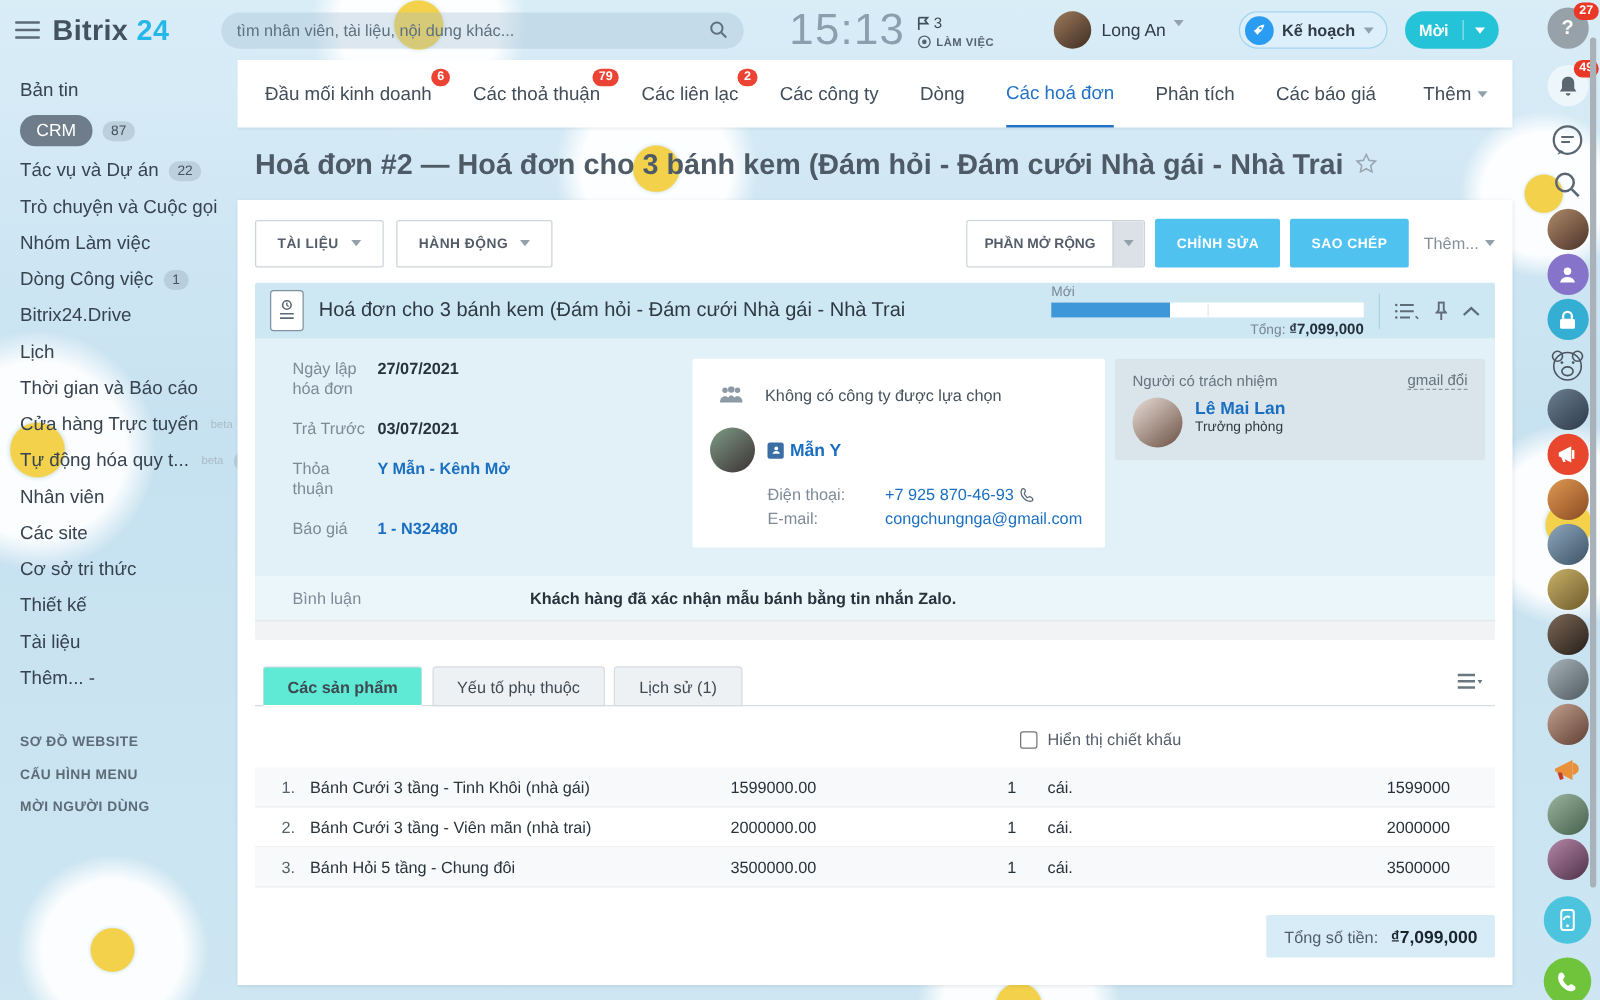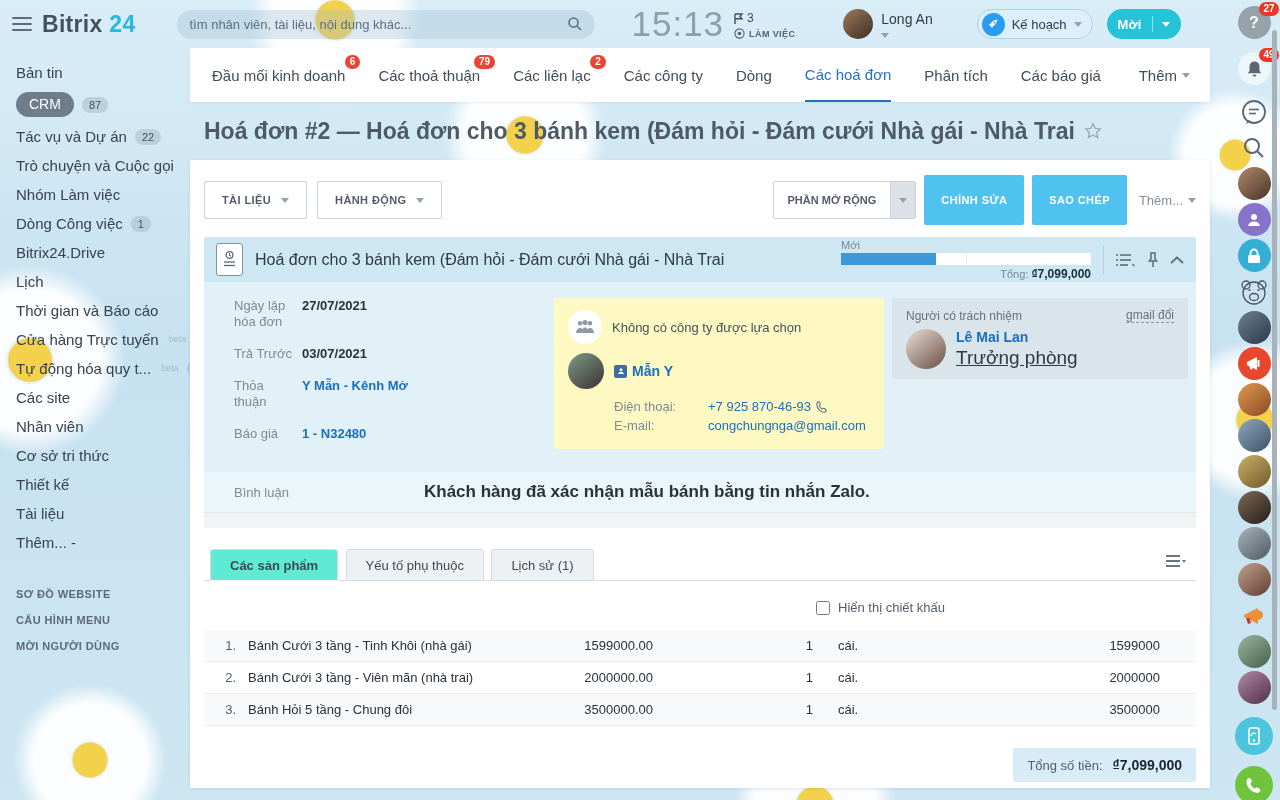--- a/index.html
+++ b/index.html
@@ -21,26 +21,26 @@
   .logo .n24{color:#27b6e8;font-weight:bold;}
   .search{margin-left:42px;width:418px;height:29px;border-radius:15px;background:rgba(160,190,208,.35);
     display:flex;align-items:center;padding:0 12px;}
   .search input{flex:1;border:none;background:transparent;outline:none;font-size:13px;color:#41505c;font-family:"Liberation Sans",sans-serif;}
   .search input::placeholder{color:#5c7080;}
   .time{margin-left:36px;font-size:35px;font-weight:300;color:#8aa0ae;letter-spacing:1px;}
   .timemeta{margin-left:10px;display:flex;flex-direction:column;gap:3px;padding-top:2px;}
   .flagrow{display:flex;align-items:center;gap:3px;font-size:12px;color:#3d4a55;}
   .statusrow{display:flex;align-items:center;gap:4px;font-size:9px;font-weight:bold;color:#55636e;letter-spacing:.4px;}
   .uavatar{width:30px;height:30px;border-radius:50%;margin-left:48px;}
-  .uname{margin-left:8px;font-size:14px;color:#2f3c46;display:flex;align-items:flex-start;gap:6px;cursor:pointer;flex-direction:column;}
+  .uname{margin-left:8px;font-size:14px;color:#2f3c46;display:flex;align-items:flex-start;gap:6px;cursor:pointer;}
   .caret{width:0;height:0;border-left:4px solid transparent;border-right:4px solid transparent;border-top:5px solid #93a1ab;display:inline-block;}
   .plan{margin-left:44px;height:30px;border-radius:16px;border:1px solid #a5d5ef;background:#ddeffa;
     display:flex;align-items:center;gap:7px;padding:0 10px 0 4px;cursor:pointer;}
   .plan .rocket{width:23px;height:23px;border-radius:50%;background:#2a9cf2;display:flex;align-items:center;justify-content:center;}
-  .plan .plabel{font-size:13px;font-weight:normal;color:#2f3c46;}
+  .plan .plabel{font-size:13px;font-weight:bold;color:#2f3c46;}
   .invite{margin-left:14px;height:30px;border-radius:16px;background:#24c3d7;border:none;color:#fff;
     display:flex;align-items:center;padding:0 11px;cursor:pointer;}
   .invite .ilabel{font-size:13px;font-weight:bold;}
   .invite .idiv{width:1px;height:16px;background:rgba(255,255,255,.5);margin:0 9px 0 11px;}
   .invite .caret{border-top-color:#fff;}
   
   .sidebar{position:absolute;left:0;top:48px;width:190px;z-index:4;padding:10px 0 0 16px;}
   .snav-item{font-size:15px;color:#37434e;line-height:19px;padding:5px 0;cursor:pointer;display:flex;align-items:center;gap:8px;white-space:nowrap;}
   .sbadge{background:rgba(160,178,190,.45);color:#45535e;font-size:11px;line-height:16px;padding:0 7px;border-radius:9px;}
   .crmpill{background:#6e7d89;color:#fff;font-size:14px;padding:3px 13px;border-radius:13px;}
@@ -73,21 +73,21 @@
   .ptitle{font-size:23px;color:#4e5b66;white-space:nowrap;overflow:hidden;}
   .star{margin-left:9px;flex:0 0 auto;cursor:pointer;}
   .white{background:#fff;height:628px;padding:0 14px;box-shadow:0 1px 3px rgba(40,60,80,.12);overflow:hidden;}
   
   .toolbar{display:flex;align-items:center;padding-top:15px;}
   .btnw{height:38px;border:1px solid #ccd4da;background:#fff;border-radius:2px;display:flex;align-items:center;gap:10px;
     padding:0 17px;font-size:11px;font-weight:bold;color:#535c69;letter-spacing:.4px;cursor:pointer;margin-right:10px;}
   .split{display:flex;margin-left:auto;height:38px;border:1px solid #ccd4da;border-radius:2px;overflow:hidden;cursor:pointer;}
   .split .main{display:flex;align-items:center;padding:0 14px;font-size:11px;font-weight:bold;color:#535c69;background:#fff;}
   .split .arrow{width:25px;background:#dbe1e6;border-left:1px solid #ccd4da;display:flex;align-items:center;justify-content:center;}
-  .btnb{height:50px;border:none;border-radius:2px;background:#50c2ef;color:#fff;font-size:11px;font-weight:bold;
+  .btnb{height:39px;border:none;border-radius:2px;background:#50c2ef;color:#fff;font-size:11px;font-weight:bold;
     letter-spacing:.4px;padding:0 17px;margin-left:8px;cursor:pointer;font-family:"Liberation Sans",sans-serif;}
   .morelink{margin-left:12px;font-size:13px;color:#848e98;display:flex;align-items:center;gap:5px;cursor:pointer;}
   
   .widget{margin-top:12px;border-radius:2px;overflow:hidden;}
   .whead{background:#cde7f3;height:45px;display:flex;align-items:center;padding:0 12px;gap:12px;}
   .docicon{width:27px;height:33px;background:#fff;border:1px solid #7e93a1;border-radius:3px;display:flex;align-items:center;justify-content:center;}
   .wtitle{font-size:16px;color:#2e3942;white-space:nowrap;overflow:hidden;flex:0 1 auto;}
   .wright{margin-left:auto;display:flex;align-items:center;gap:12px;}
   .progblock{width:250px;display:flex;flex-direction:column;}
   .stage-label{font-size:11px;color:#7b8893;margin-bottom:2px;}
@@ -98,42 +98,42 @@
   .ptotal b{font-size:12px;color:#22303a;}
   .vdiv{width:1px;height:28px;background:#aecfe0;}
   .wicon{cursor:pointer;display:flex;align-items:center;}
   
   .wbody{background:#e2f0f8;display:flex;padding:16px 14px 14px 0;}
   .col1{flex:0 0 350px;padding-left:30px;}
   .frow{display:flex;margin-bottom:16px;}
   .flabel{flex:0 0 60px;font-size:13px;color:#7d8a96;line-height:16px;margin-right:8px;}
   .fvalue{font-size:13px;font-weight:bold;color:#28323b;line-height:16px;}
   .fvalue.link{color:#1a6fc0;cursor:pointer;}
-  .box2{flex:0 0 330px;background:#fef9c3;border-radius:2px;padding:12px 14px;align-self:flex-start;}
+  .box2{flex:0 0 330px;background:#ffffff;border-radius:2px;padding:12px 14px;align-self:flex-start;}
   .b2row1{display:flex;align-items:center;gap:10px;}
   .grpicon{width:34px;height:34px;border-radius:50%;background:#fff;display:flex;align-items:center;justify-content:center;flex:0 0 auto;}
   .nocomp{font-size:13px;color:#45515b;}
   .b2row2{display:flex;align-items:center;gap:10px;margin-top:9px;}
   .cavatar{width:36px;height:36px;}
   .cname{display:flex;align-items:center;gap:5px;font-size:14px;font-weight:bold;color:#1a6fc0;cursor:pointer;}
   .vcard{width:13px;height:13px;background:#3a6ea5;border-radius:2px;display:flex;align-items:center;justify-content:center;}
   .b2grid{margin:10px 0 0 46px;font-size:13px;}
   .b2line{display:flex;align-items:center;margin-bottom:4px;gap:20px;}
   .b2lab{flex:0 0 74px;color:#7d8a96;}
   .b2val{color:#1a6fc0;cursor:pointer;display:flex;align-items:center;gap:5px;}
   .box3{flex:0 0 296px;background:#d9e5eb;border-radius:2px;margin-left:8px;padding:10px 14px;align-self:flex-start;}
   .b3head{display:flex;justify-content:space-between;align-items:center;font-size:12px;color:#66737e;}
   .chg{border-bottom:1px dashed #8a97a1;cursor:pointer;}
   .b3row{display:flex;gap:10px;margin-top:6px;}
   .ravatar{width:40px;height:40px;}
   .rname{font-size:14px;font-weight:bold;color:#1a6fc0;cursor:pointer;}
-  .rrole{font-size:19px;color:#2e3942;margin-top:2px;text-decoration:underline;}
+  .rrole{font-size:11px;color:#2e3942;margin-top:2px;}
   .commentrow{background:#ebf6fb;display:flex;align-items:center;padding:10px 0;}
   .clabel{flex:0 0 220px;padding-left:30px;font-size:13px;color:#7d8a96;}
-  .ctext{font-size:17px;font-weight:bold;color:#28323b;}
+  .ctext{font-size:13px;font-weight:bold;color:#28323b;}
   .wstrip{height:16px;background:#f1f3f5;border-top:1px solid #e2e7ea;}
   
   .ptabs{margin-top:20px;border-bottom:1px solid #d6dce1;padding-left:6px;position:relative;height:33px;}
   .ptab{display:inline-flex;align-items:center;height:32px;padding:0 19px;margin-right:3px;border:1px solid #d6dce1;
     border-radius:3px 3px 0 0;background:#eef1f3;font-size:13px;color:#3e4952;cursor:pointer;position:relative;top:1px;border-bottom:1px solid #d6dce1;}
   .ptab.active{background:#5eead4;font-weight:bold;border-bottom:1px solid #fff;}
   .tablemenu{position:absolute;right:10px;top:6px;cursor:pointer;}
   .chkrow{margin-top:19px;display:flex;align-items:center;gap:8px;padding-left:612px;}
   .chkrow input{width:14px;height:14px;accent-color:#fff;cursor:pointer;}
   .chklabel{font-size:13px;color:#535c69;}
@@ -253,24 +253,24 @@
     <div class="snav-item">
         <span>Cửa hàng Trực tuyến</span>
         <span class="beta">beta</span>
       </div>
     <div class="snav-item">
         <span>Tự động hóa quy t...</span>
         <span class="beta">beta</span>
         <span class="sbadge">1</span>
       </div>
     <div class="snav-item">
+        <span>Nhân viên</span>
+      </div>
+    <div class="snav-item">
         <span>Các site</span>
-      </div>
-    <div class="snav-item">
-        <span>Nhân viên</span>
       </div>
     <div class="snav-item">
         <span>Cơ sở tri thức</span>
       </div>
     <div class="snav-item">
         <span>Thiết kế</span>
       </div>
     <div class="snav-item">
         <span>Tài liệu</span>
       </div>

